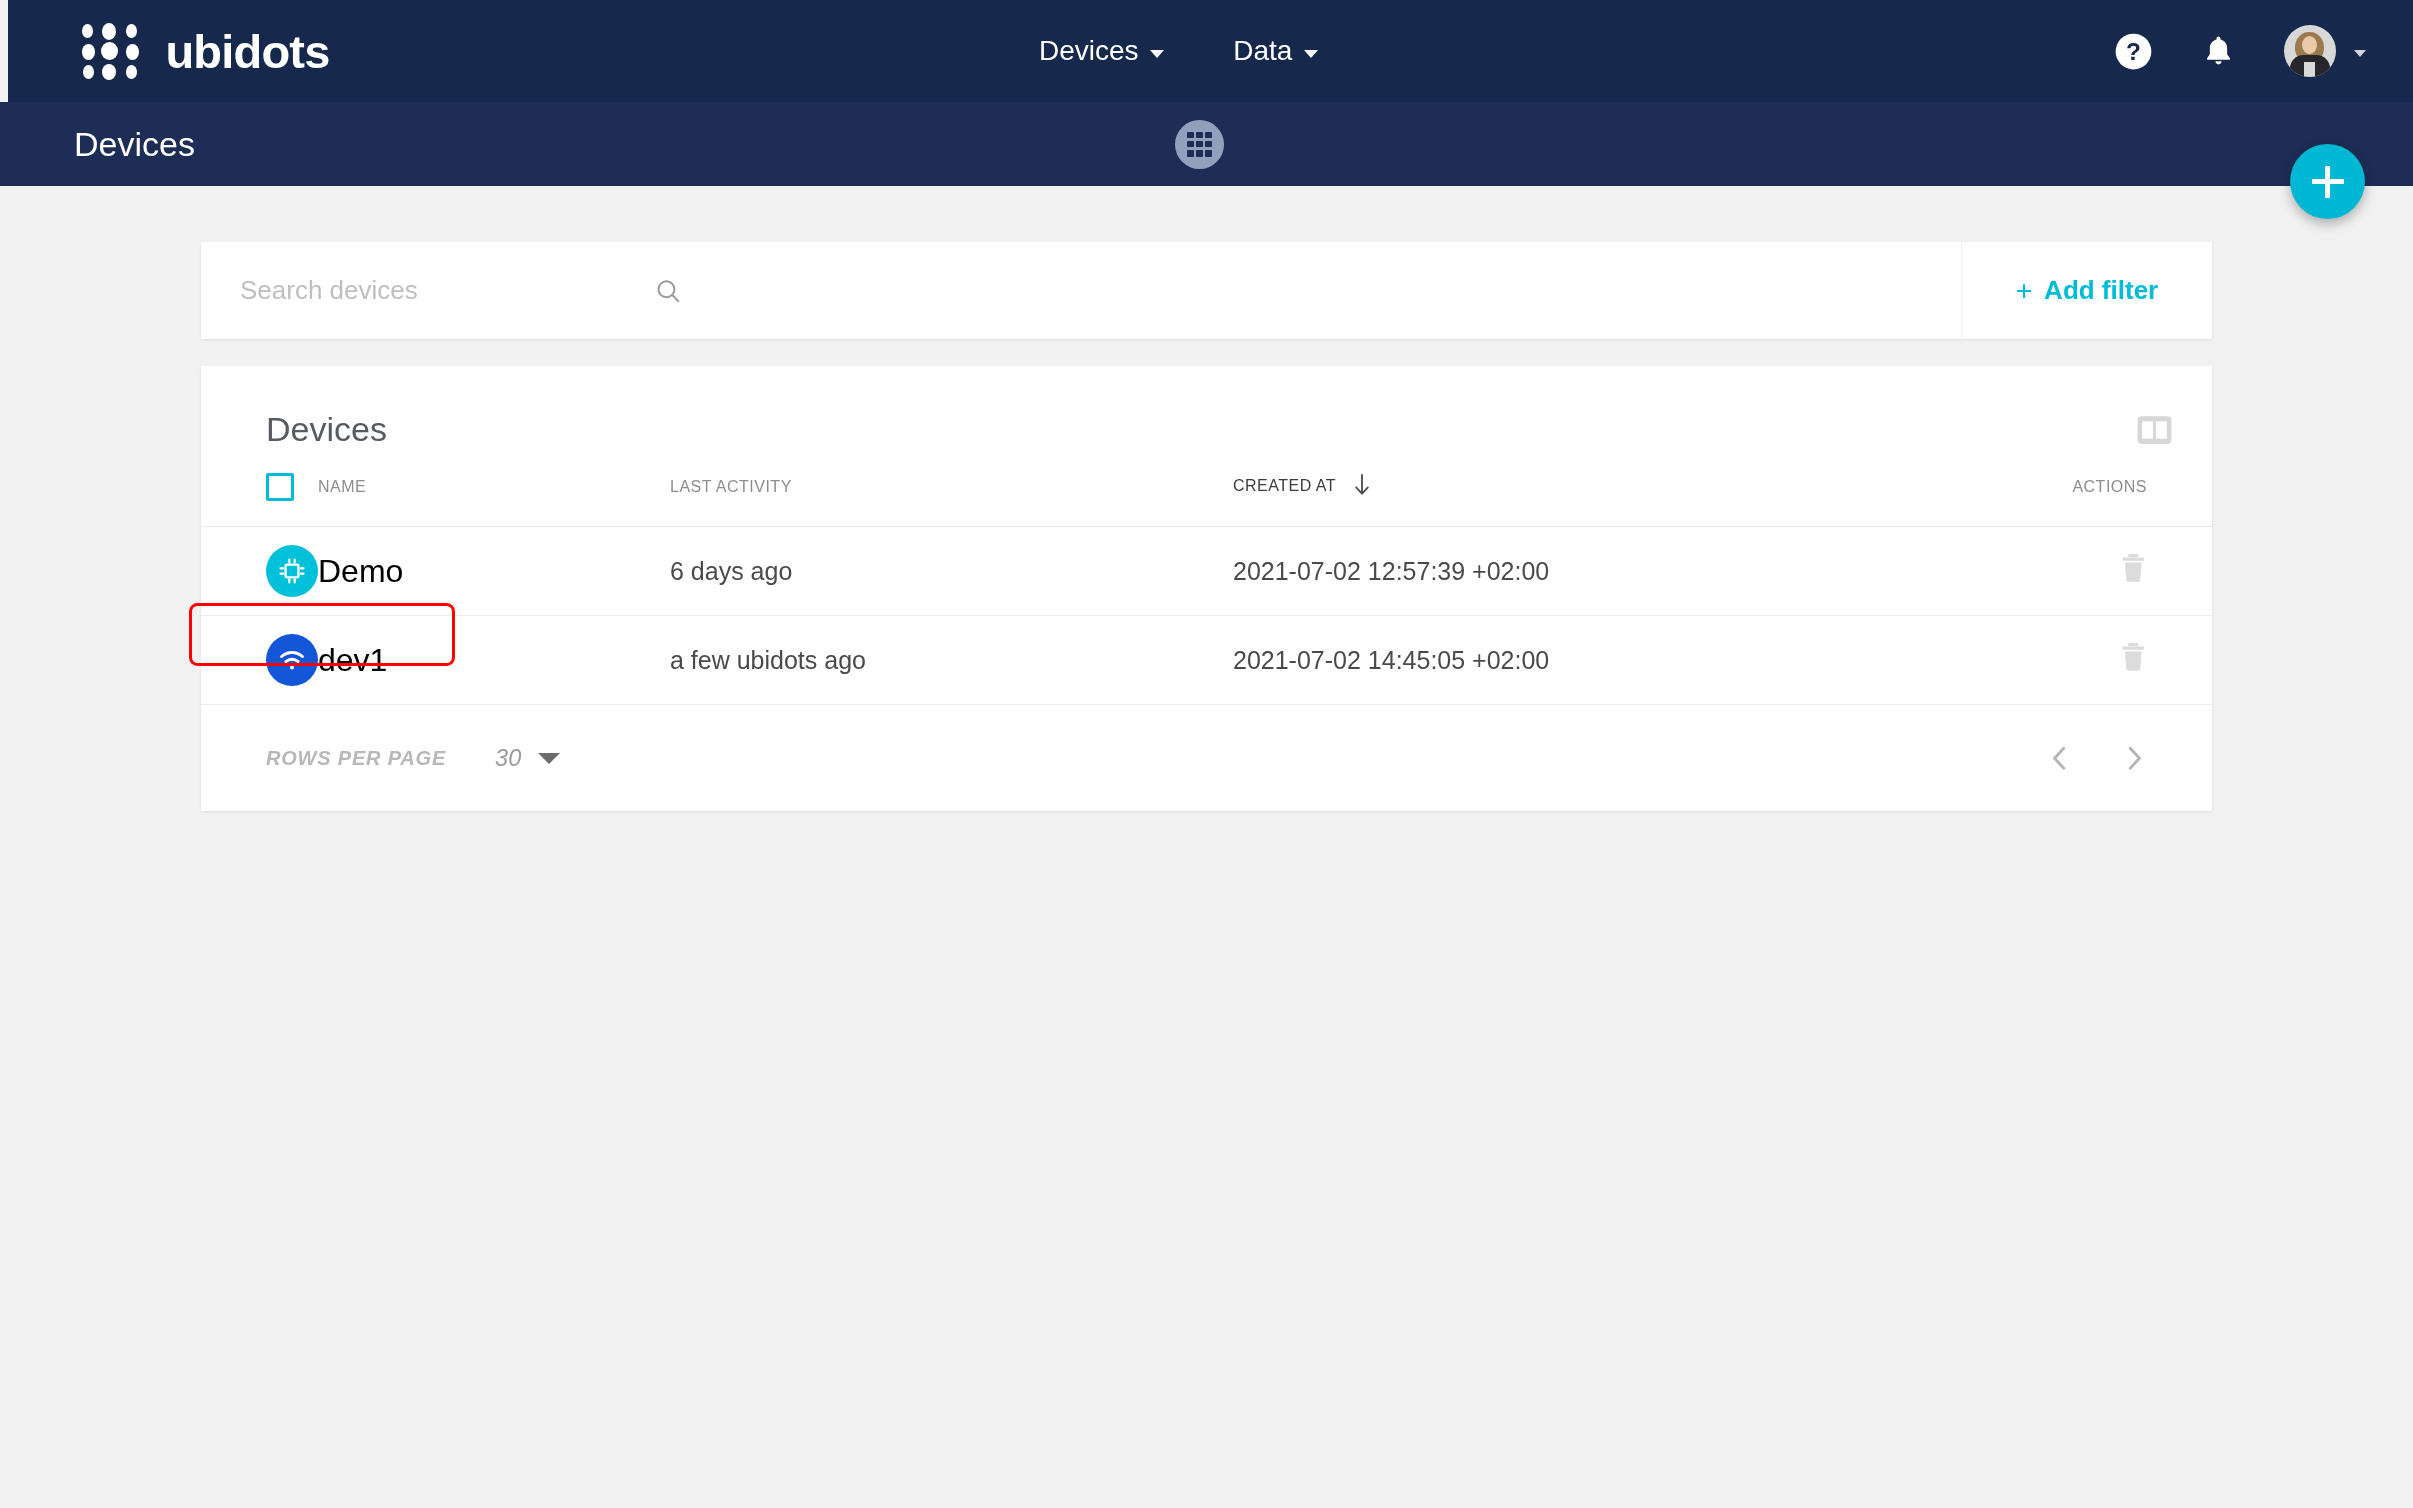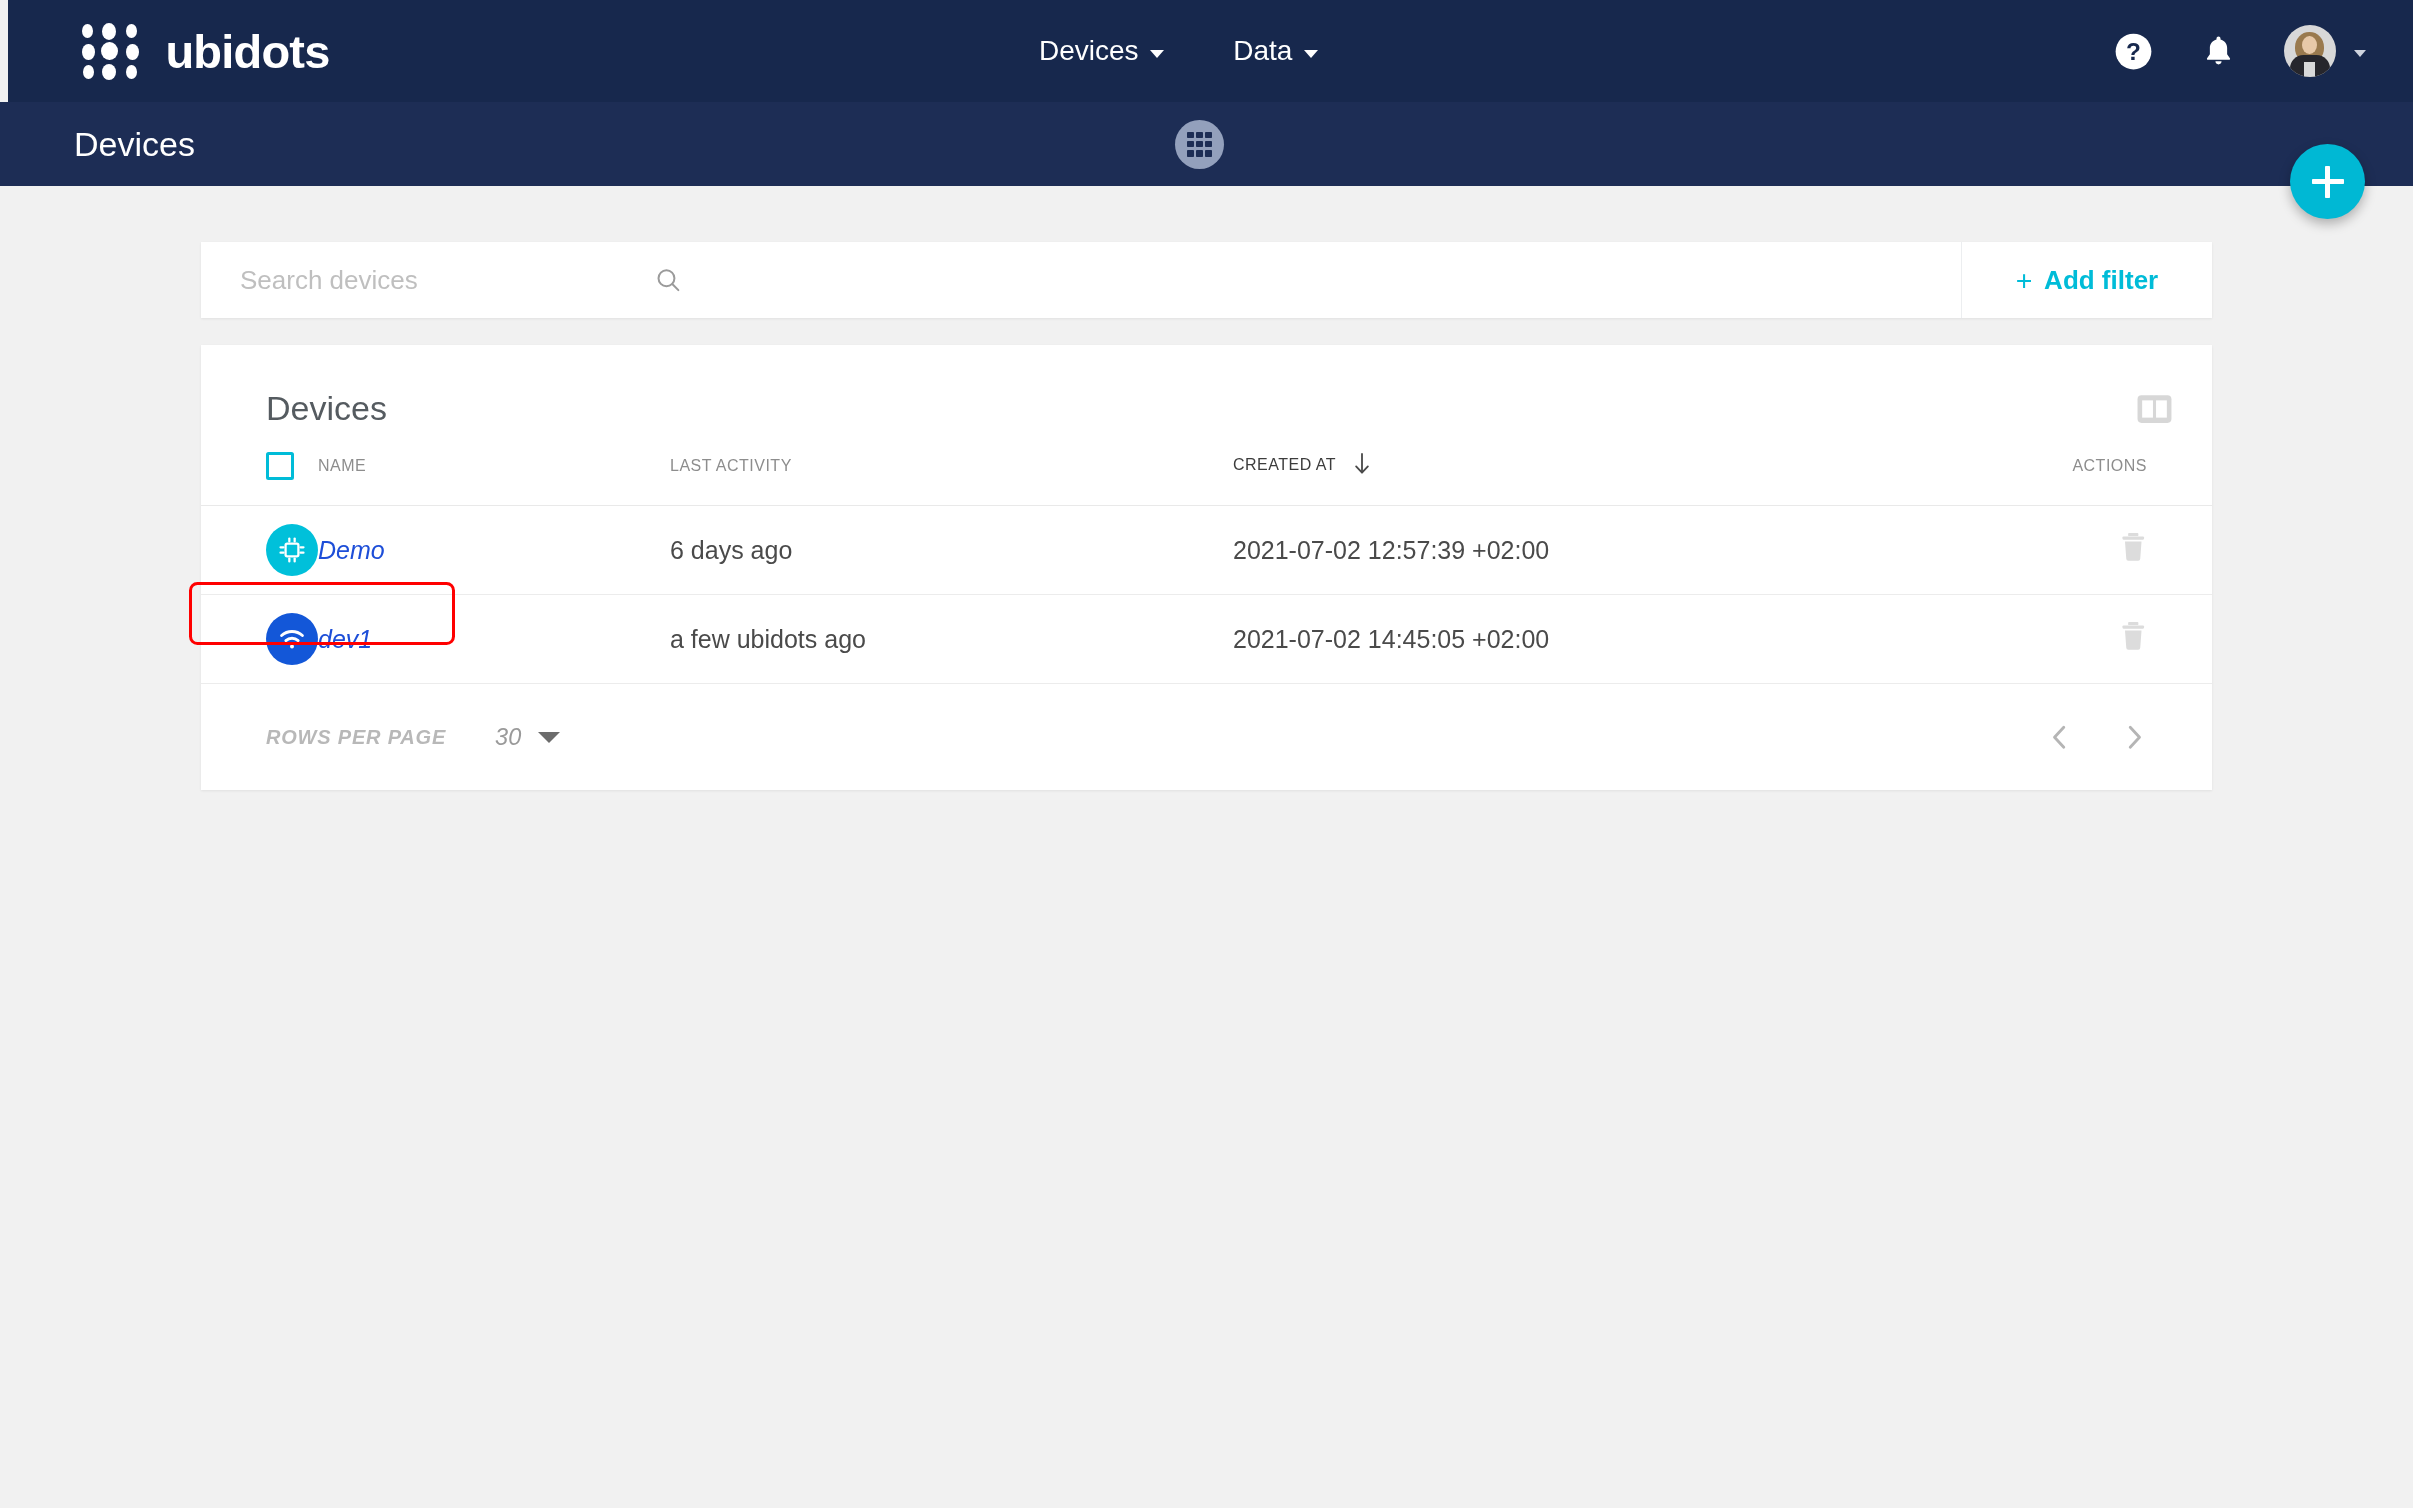--- a/index.html
+++ b/index.html
@@ -164,21 +164,21 @@
   
   .content {
     padding: 56px 0 0 0;
   }
   .panel {
     background: #ffffff;
     margin: 0 201px;
     box-shadow: 0 0.8px 2.5px rgba(0,0,0,0.07);
   }
   .search-panel {
-    height: 76px;
+    height: 97px;
     display: flex;
     align-items: stretch;
   }
   .search-area {
     flex: 1;
     display: flex;
     align-items: center;
     padding-left: 39px;
     position: relative;
   }
@@ -275,21 +275,21 @@
   }
   tbody tr:last-child td { border-bottom: 1.7px solid #ececec; }
   .cell-icon { padding-left: 65px; }
   .dev-icon {
     width: 52px; height: 52px;
     border-radius: 50%;
     display: flex; align-items: center; justify-content: center;
   }
   .dev-icon.cyan { background: #00c0da; }
   .dev-icon.blue { background: #1357d8; }
-  .dev-name { color: #1d4ed8; font-size: 25px; font-weight: 400; cursor: pointer; font-style: italic; }
+  .dev-name { color: #000000; font-size: 32px; font-weight: 400; cursor: pointer; }
   .td-actions { text-align: right; padding-right: 65px; }
   .trash-btn { cursor: pointer; display: inline-flex; }
 
   .row-highlight { position: relative; }
   .row-highlight::after {
     content: "";
     position: absolute;
     left: -11.7px; top: -13.4px;
     width: 260px; height: 57px;
     border: 3.4px solid #ff0000;

